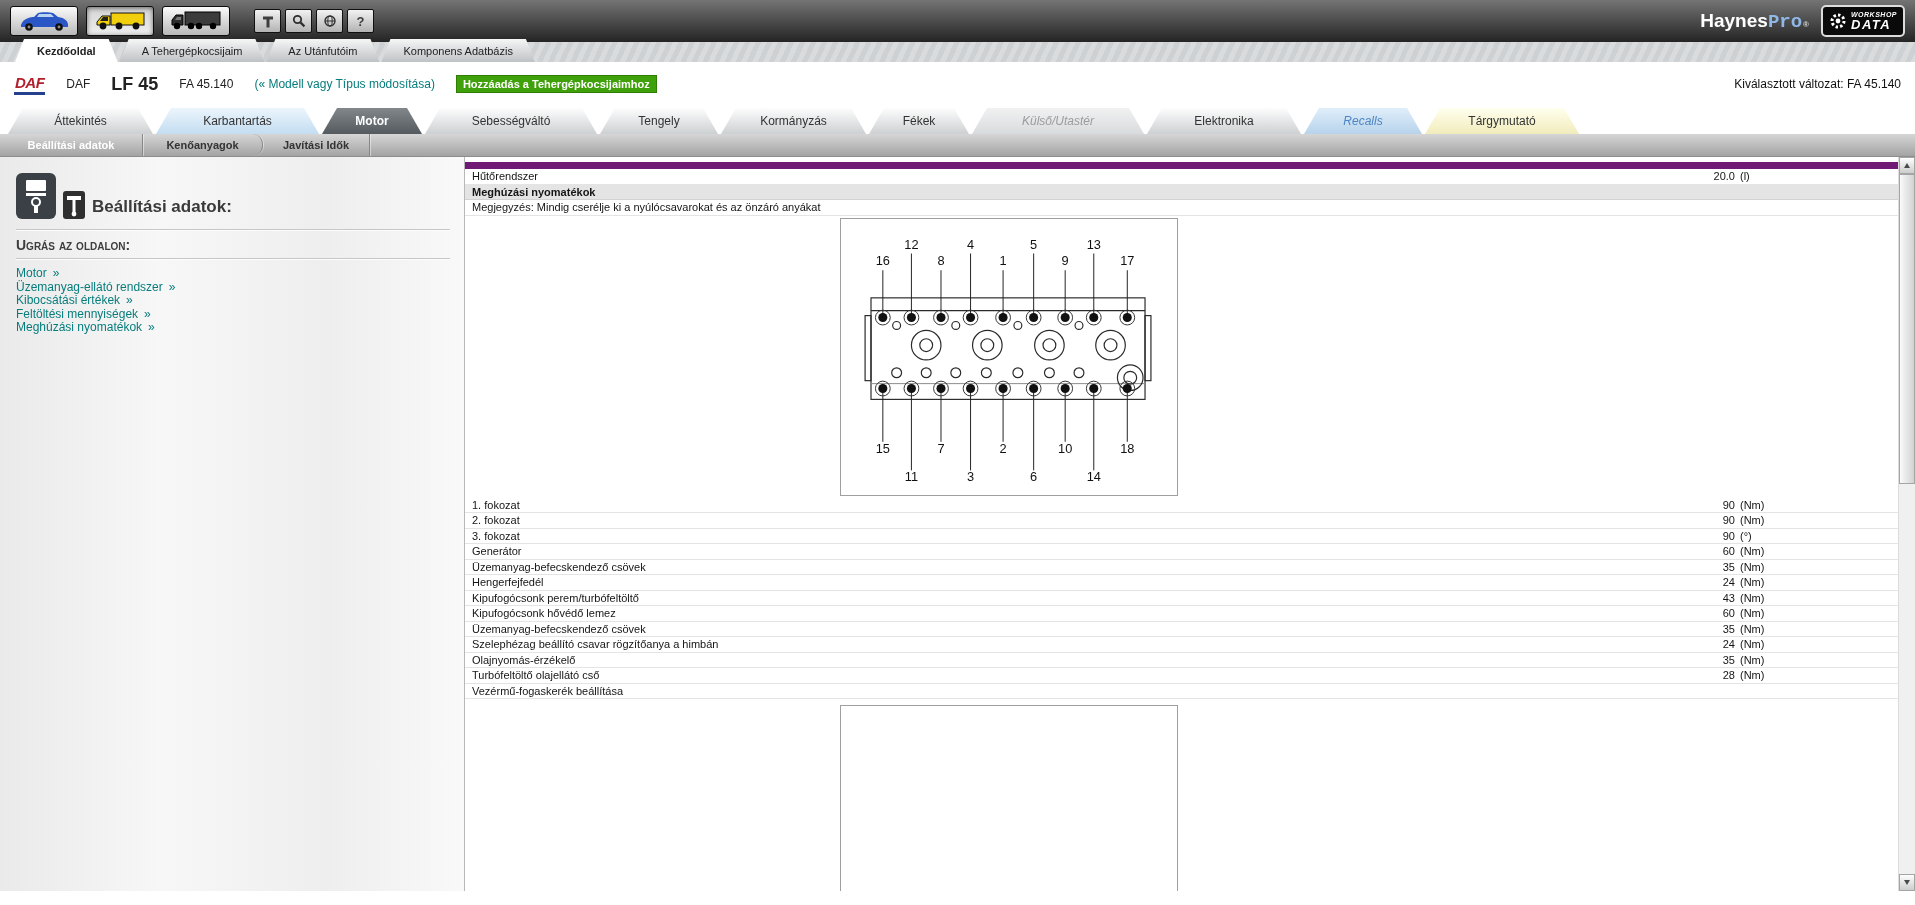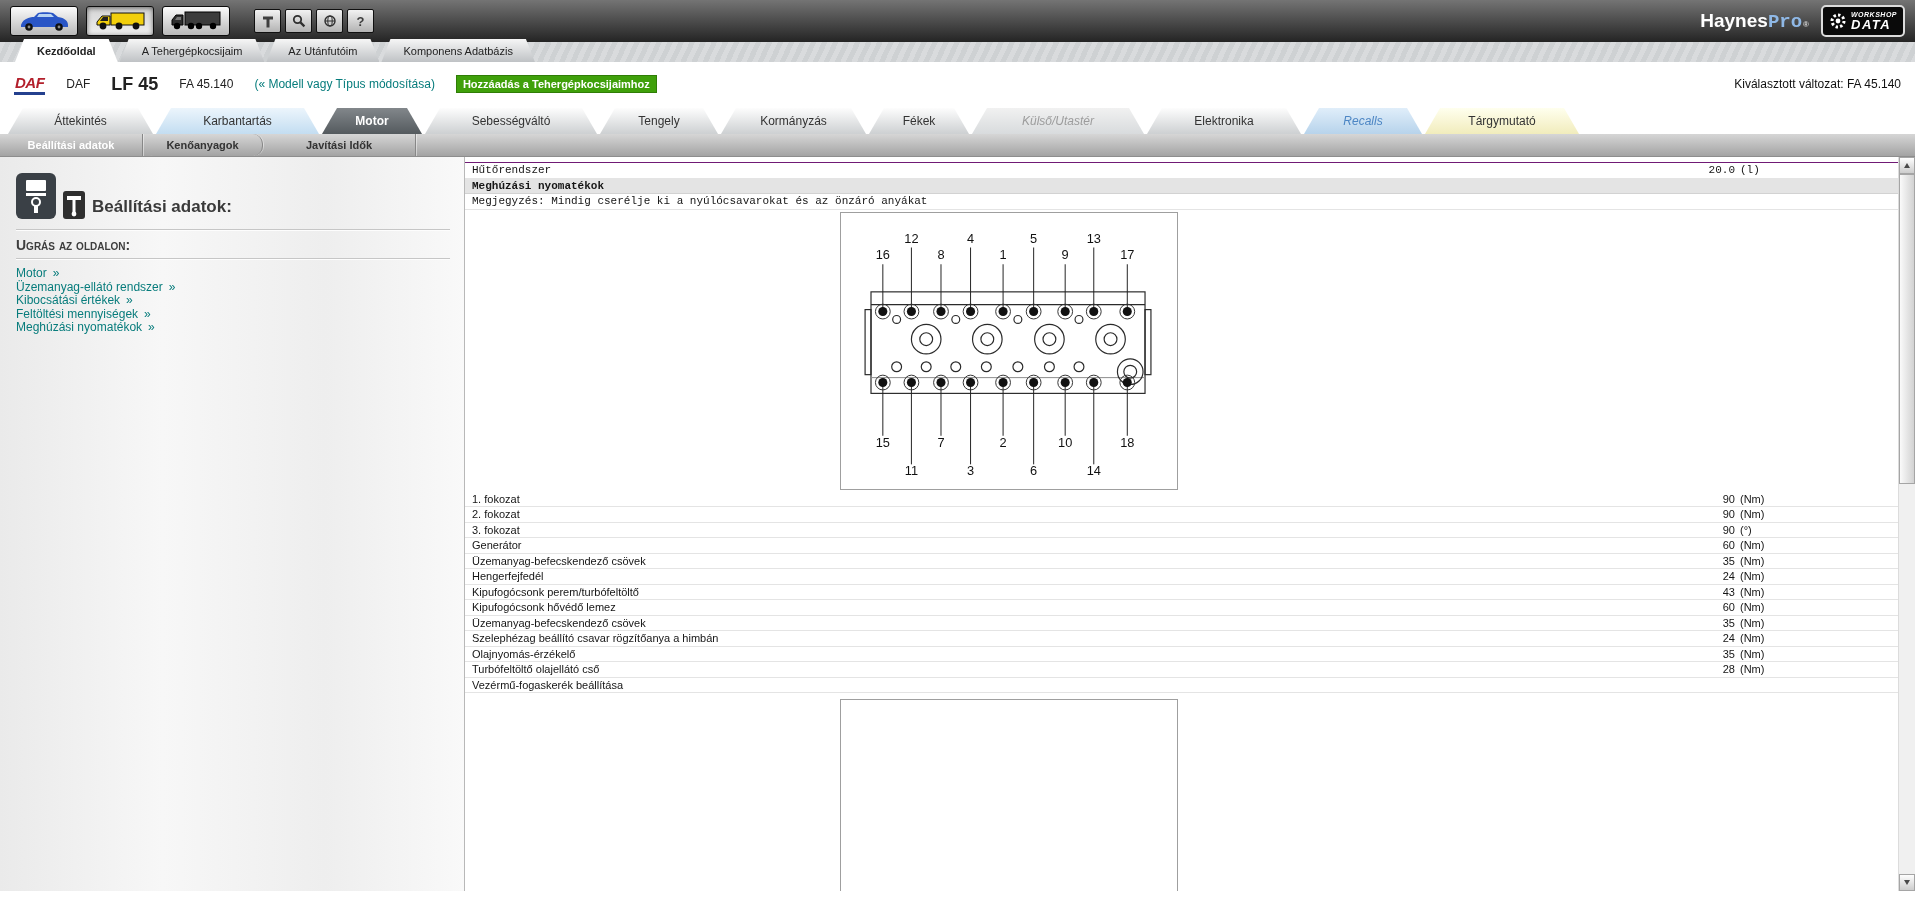--- a/index.html
+++ b/index.html
@@ -58,36 +58,36 @@
   .mtab.active { background:linear-gradient(#82878b,#545a5e); color:#fff; font-weight:bold; }
   .mtab.disabled { color:#9c9c9c; font-style:italic; background:linear-gradient(#f1f1f1,#d8dbdd); }
   .mtab.recalls { color:#4d86c4; font-style:italic; background:linear-gradient(#e0eefa,#b7d3eb); }
   .mtab.index { background:linear-gradient(#ffffee,#f1ecbc); }
 
   
   .sub-tabs { height:23px; background:linear-gradient(#d6d6d6,#a3a3a3); border-bottom:1px solid #8d8d8d; display:flex; }
   .stab { display:flex; align-items:center; justify-content:center; font-size:11px; font-weight:bold; color:#333;
     border-right:1px solid #878787; box-shadow:1px 0 0 rgba(255,255,255,.45); cursor:pointer; }
   .stab.active { color:#fff; }
-  .stab:nth-of-type(1){ width:143px; } .stab:nth-of-type(2){ width:120px;border-radius:10px; } .stab:nth-of-type(3){ width:153px; }
+  .stab:nth-of-type(1){ width:143px; } .stab:nth-of-type(2){ width:120px;border-radius:10px; } .stab:nth-of-type(3){ width:107px; }
 
   
   .content-row { display:flex; height:734px; }
   .sidebar { width:465px; border-right:1px solid #b8b8b8;
     background:linear-gradient(90deg,#eaeaea,#f7f7f7 35%,#eeeeee 70%,#f9f9f9);
     padding:16px 14px 0 16px; }
   .sb-head { display:flex; align-items:flex-end; gap:7px; }
   .sb-title { font-size:17px; font-weight:bold; color:#3a3a3a; padding-bottom:2px; }
   .sb-rule { border:0; border-top:1px solid #c6c6c6; border-bottom:1px solid #fdfdfd; margin:10px 0 0 0; }
   .sb-jump { font-variant:small-caps; font-weight:bold; font-size:14px; color:#3d3d3d; margin:6px 0 5px 0; }
   .sb-link { font-size:12px; color:#077c7c; line-height:13.5px; cursor:pointer; }
   .sb-link .arr { margin-left:6px; }
 
   .content { flex:1; padding-top:5px; overflow:hidden; background:#fff; font-size:11px; color:#151515; }
-  .ttable.first { border-top:1px solid #701a75;font-family:Liberation Mono, monospace; }
+  .ttable.first { border-top:7px solid #701a75; }
   .trow { display:flex; align-items:center; height:15.5px; border-bottom:1px solid #e4e4e4; padding:0 114px 0 7px; }
   .trow .tlabel { flex:1; white-space:nowrap; overflow:hidden; }
   .trow .tnum { width:70px; text-align:right; }
   .trow .tunit { width:44px; margin-left:5px; }
   .trow.section { background:#e4e4e4; font-weight:bold; border-bottom:1px solid #d2d2d2; }
   .diagram-box { width:338px; height:278px; border:1px solid #9f9f9f; margin:2px 0 2px 375px; background:#fff; }
   .diagram-box.partial { height:260px; margin-top:6px; }
 
   
   .scrollcol { width:17px; background:#f0f0f0; border-left:1px solid #dcdcdc; position:relative; }

